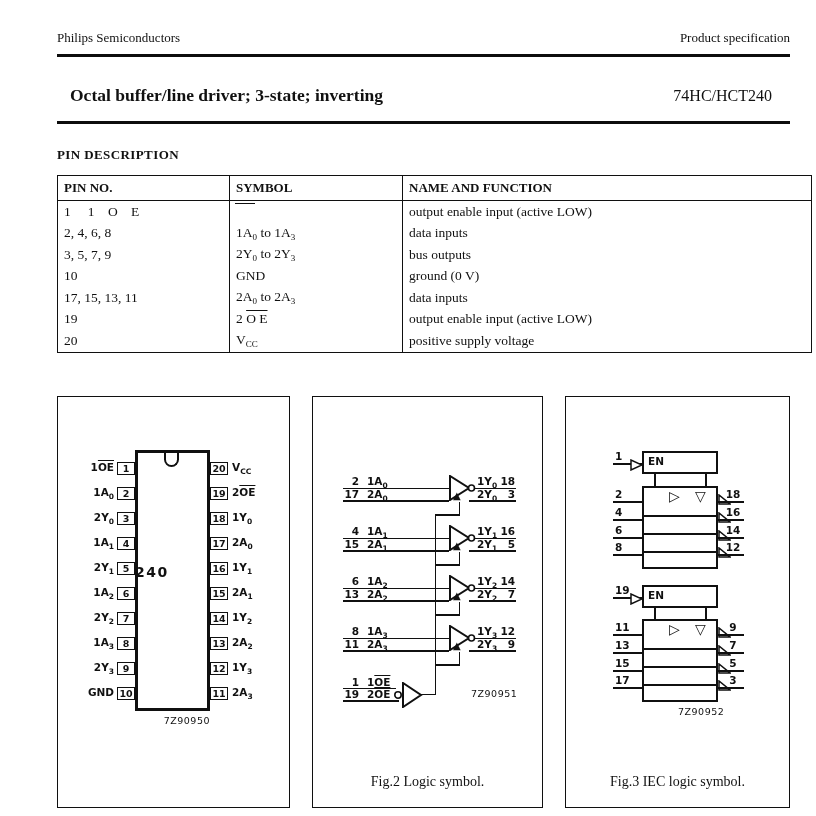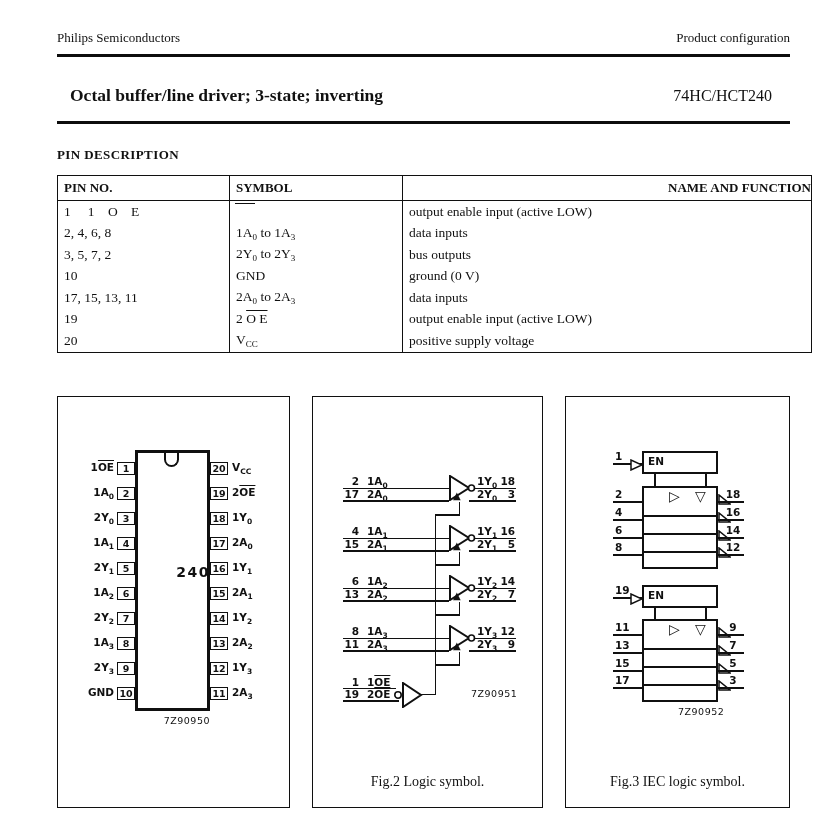--- a/index.html
+++ b/index.html
@@ -54,70 +54,70 @@
   .flab { position:absolute; font-family:"DejaVu Sans", sans-serif; font-weight:bold;
           font-size:10.5px; line-height:11px; white-space:nowrap; }
   .flab .seg-s { font-size:7.5px; vertical-align:-2.5px; }
   .num-r { text-align:right; }
   .op { text-align:center; }
 
   
   .chipbody { border:3px solid #101010; background:#fff; box-sizing:border-box; }
   .notch { background:#fff; border:2px solid #101010; border-top:none;
            border-radius:0 0 9px 9px; box-sizing:border-box; }
-  .chiplab { text-align:right; font-size:14px; letter-spacing:1.5px; }
+  .chiplab { text-align:left; font-size:14px; letter-spacing:1.5px; }
   .pinbox { position:absolute; border:1.6px solid #101010; background:#fff;
             box-sizing:border-box; font-family:"DejaVu Sans", sans-serif;
             font-weight:bold; font-size:9.5px; display:flex; align-items:center;
             justify-content:center; }
 
   
   .blockbox { position:absolute; border:2px solid #101010; background:#fff;
               box-sizing:border-box; }
 </style>
 </head>
 <body>
 
 <div class="hdr-row">
   <span>Philips Semiconductors</span>
-  <span>Product configuration</span>
+  <span>Product specification</span>
 </div>
 <div class="rule rule1"></div>
 
 <div class="title-row">
   <span class="title-left">Octal buffer/line driver; 3-state; inverting</span>
   <span class="title-right">74HC/HCT240</span>
 </div>
 <div class="rule rule2"></div>
 
 <div class="section-heading">PIN DESCRIPTION</div>
 
 <table id="pin-table">
     <thead>
       <tr>
         <th style="width: 165px; margin-left: 39px;">PIN NO.</th>
         <th style="width: 166px;">SYMBOL</th>
-        <th style="width: 402px; text-align: right;">NAME AND FUNCTION</th>
+        <th style="width: 402px;">NAME AND FUNCTION</th>
       </tr>
     </thead>
     <tbody>
       <tr>
         <td class="pin-cell">1     1    O    E</td>
         <td class="sym-cell">
           <span class="sym-bar"></span>
         </td>
         <td>output enable input (active LOW)</td>
       </tr>
       <tr>
         <td class="pin-cell">2, 4, 6, 8</td>
         <td class="sym-cell"><span class="seg-t">1A</span><span class="seg-s">0</span><span class="seg-t"> to 1A</span><span class="seg-s">3</span></td>
         <td>data inputs</td>
       </tr>
       <tr>
-        <td class="pin-cell">3, 5, 7, 2</td>
+        <td class="pin-cell">3, 5, 7, 9</td>
         <td class="sym-cell"><span class="seg-t">2Y</span><span class="seg-s">0</span><span class="seg-t"> to 2Y</span><span class="seg-s">3</span></td>
         <td>bus outputs</td>
       </tr>
       <tr>
         <td class="pin-cell">10</td>
         <td class="sym-cell"><span class="seg-t">GND</span></td>
         <td>ground (0 V)</td>
       </tr>
       <tr>
         <td class="pin-cell">17, 15, 13, 11</td>

